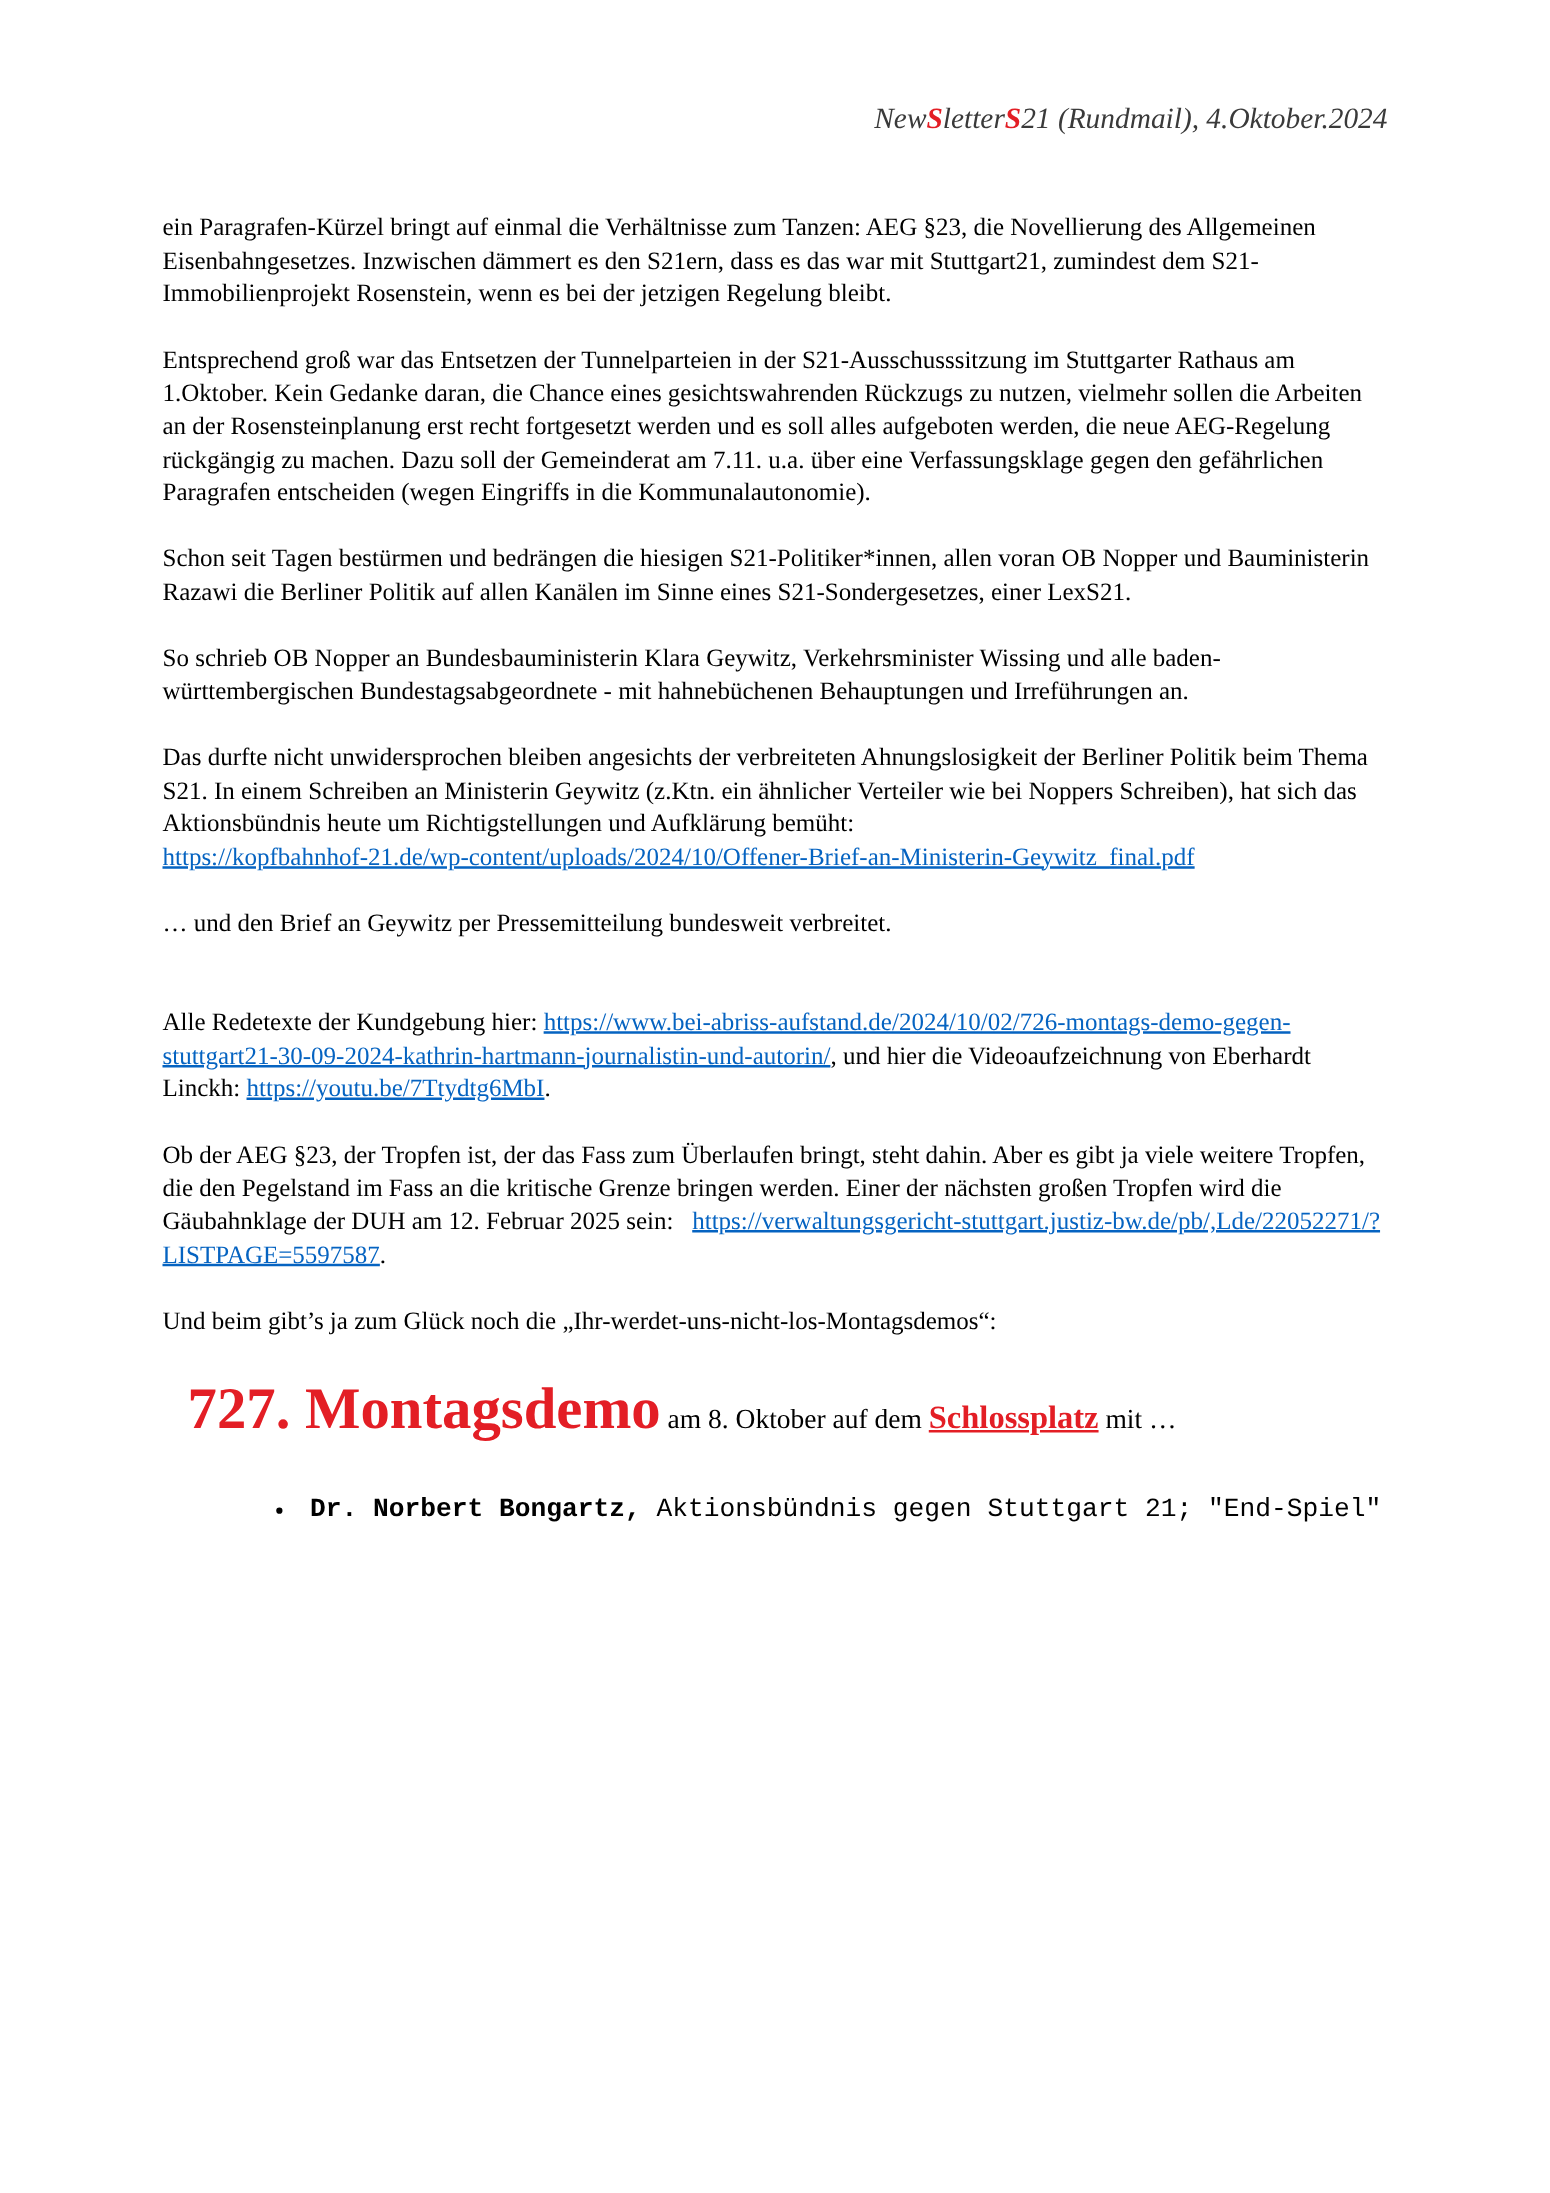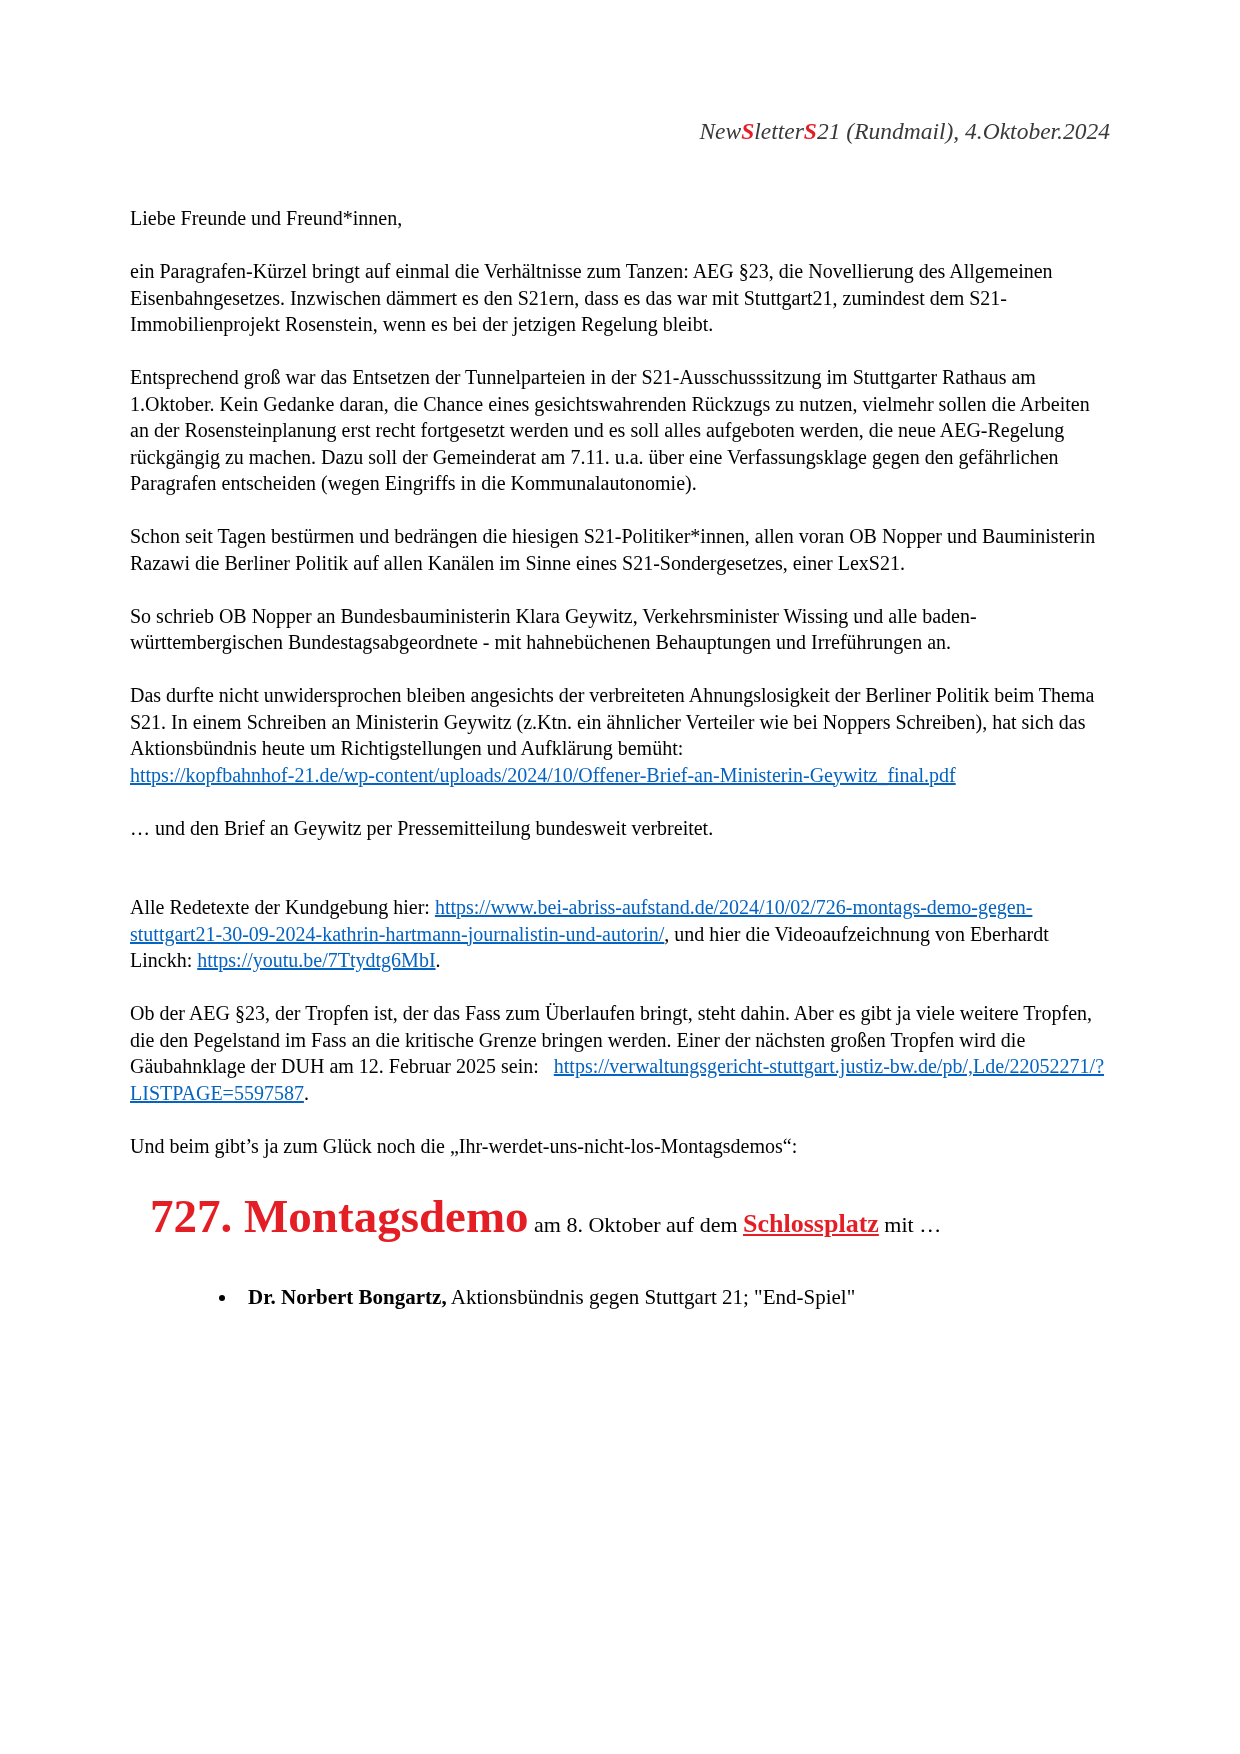--- a/index.html
+++ b/index.html
@@ -1,21 +1,21 @@
 <!DOCTYPE html>
 <html lang="de"><head>
 <meta charset="utf-8">
 <style>
   html, body { margin: 0; padding: 0; background: #ffffff; }
   .page {
     position: relative;
     width: 1240px;
     min-height: 1754px;
     box-sizing: border-box;
-    padding: 118px 130px 40px 130px;
+    padding: 82px 130px 40px 130px;
     background: #ffffff;
     font-family: "Liberation Serif", "DejaVu Serif", serif;
     color: #000000;
   }
   .header-line {
     text-align: right;
     font-style: italic;
     font-size: 23.5px;
     line-height: 27px;
     color: #3a3a3a;
@@ -54,37 +54,37 @@
     color: #e31e25;
     font-weight: 700;
     font-size: 26px;
     text-decoration: underline;
     text-decoration-color: #e31e25;
     cursor: pointer;
   }
   ul.speakers {
     margin: 32px 0 0 0;
     padding-left: 108px;
+    font-family: Liberation Mono, monospace;
   }
   ul.speakers li {
     font-size: 21px;
     line-height: 27px;
     padding-left: 10px;
   }
 </style>
 </head>
 <body>
 
 <div class="page">
 
   <div class="header-line">
     <span>New</span><span class="s-accent">S</span><span>letter</span><span class="s-accent">S</span><span>21 (Rundmail), 4.Oktober.2024</span>
   </div>
 
-  <p class="body">Liebe Freunde und Freund*innen,</p>
 
   <p class="body">ein Paragrafen-Kürzel bringt auf einmal die Verhältnisse zum Tanzen: AEG §23, die Novellierung des Allgemeinen Eisenbahngesetzes. Inzwischen dämmert es den S21ern, dass es das war mit Stuttgart21, zumindest dem S21-Immobilienprojekt Rosenstein, wenn es bei der jetzigen Regelung bleibt.</p>
 
 
   <p class="body">Entsprechend groß war das Entsetzen der Tunnelparteien in der S21-Ausschusssitzung im Stuttgarter Rathaus am 1.Oktober. Kein Gedanke daran, die Chance eines gesichtswahrenden Rückzugs zu nutzen, vielmehr sollen die Arbeiten an der Rosensteinplanung erst recht fortgesetzt werden und es soll alles aufgeboten werden, die neue AEG-Regelung rückgängig zu machen. Dazu soll der Gemeinderat am 7.11. u.a. über eine Verfassungsklage gegen den gefährlichen Paragrafen entscheiden (wegen Eingriffs in die Kommunalautonomie).</p>
 
   <p class="body">Schon seit Tagen bestürmen und bedrängen die hiesigen S21-Politiker*innen, allen voran OB Nopper und Bauministerin Razawi die Berliner Politik auf allen Kanälen im Sinne eines S21-Sondergesetzes, einer LexS21.</p>
 
   <p class="body">So schrieb OB Nopper an Bundesbauministerin Klara Geywitz, Verkehrsminister Wissing und alle baden-württembergischen Bundestagsabgeordnete - mit hahnebüchenen Behauptungen und Irreführungen an.</p>
 

